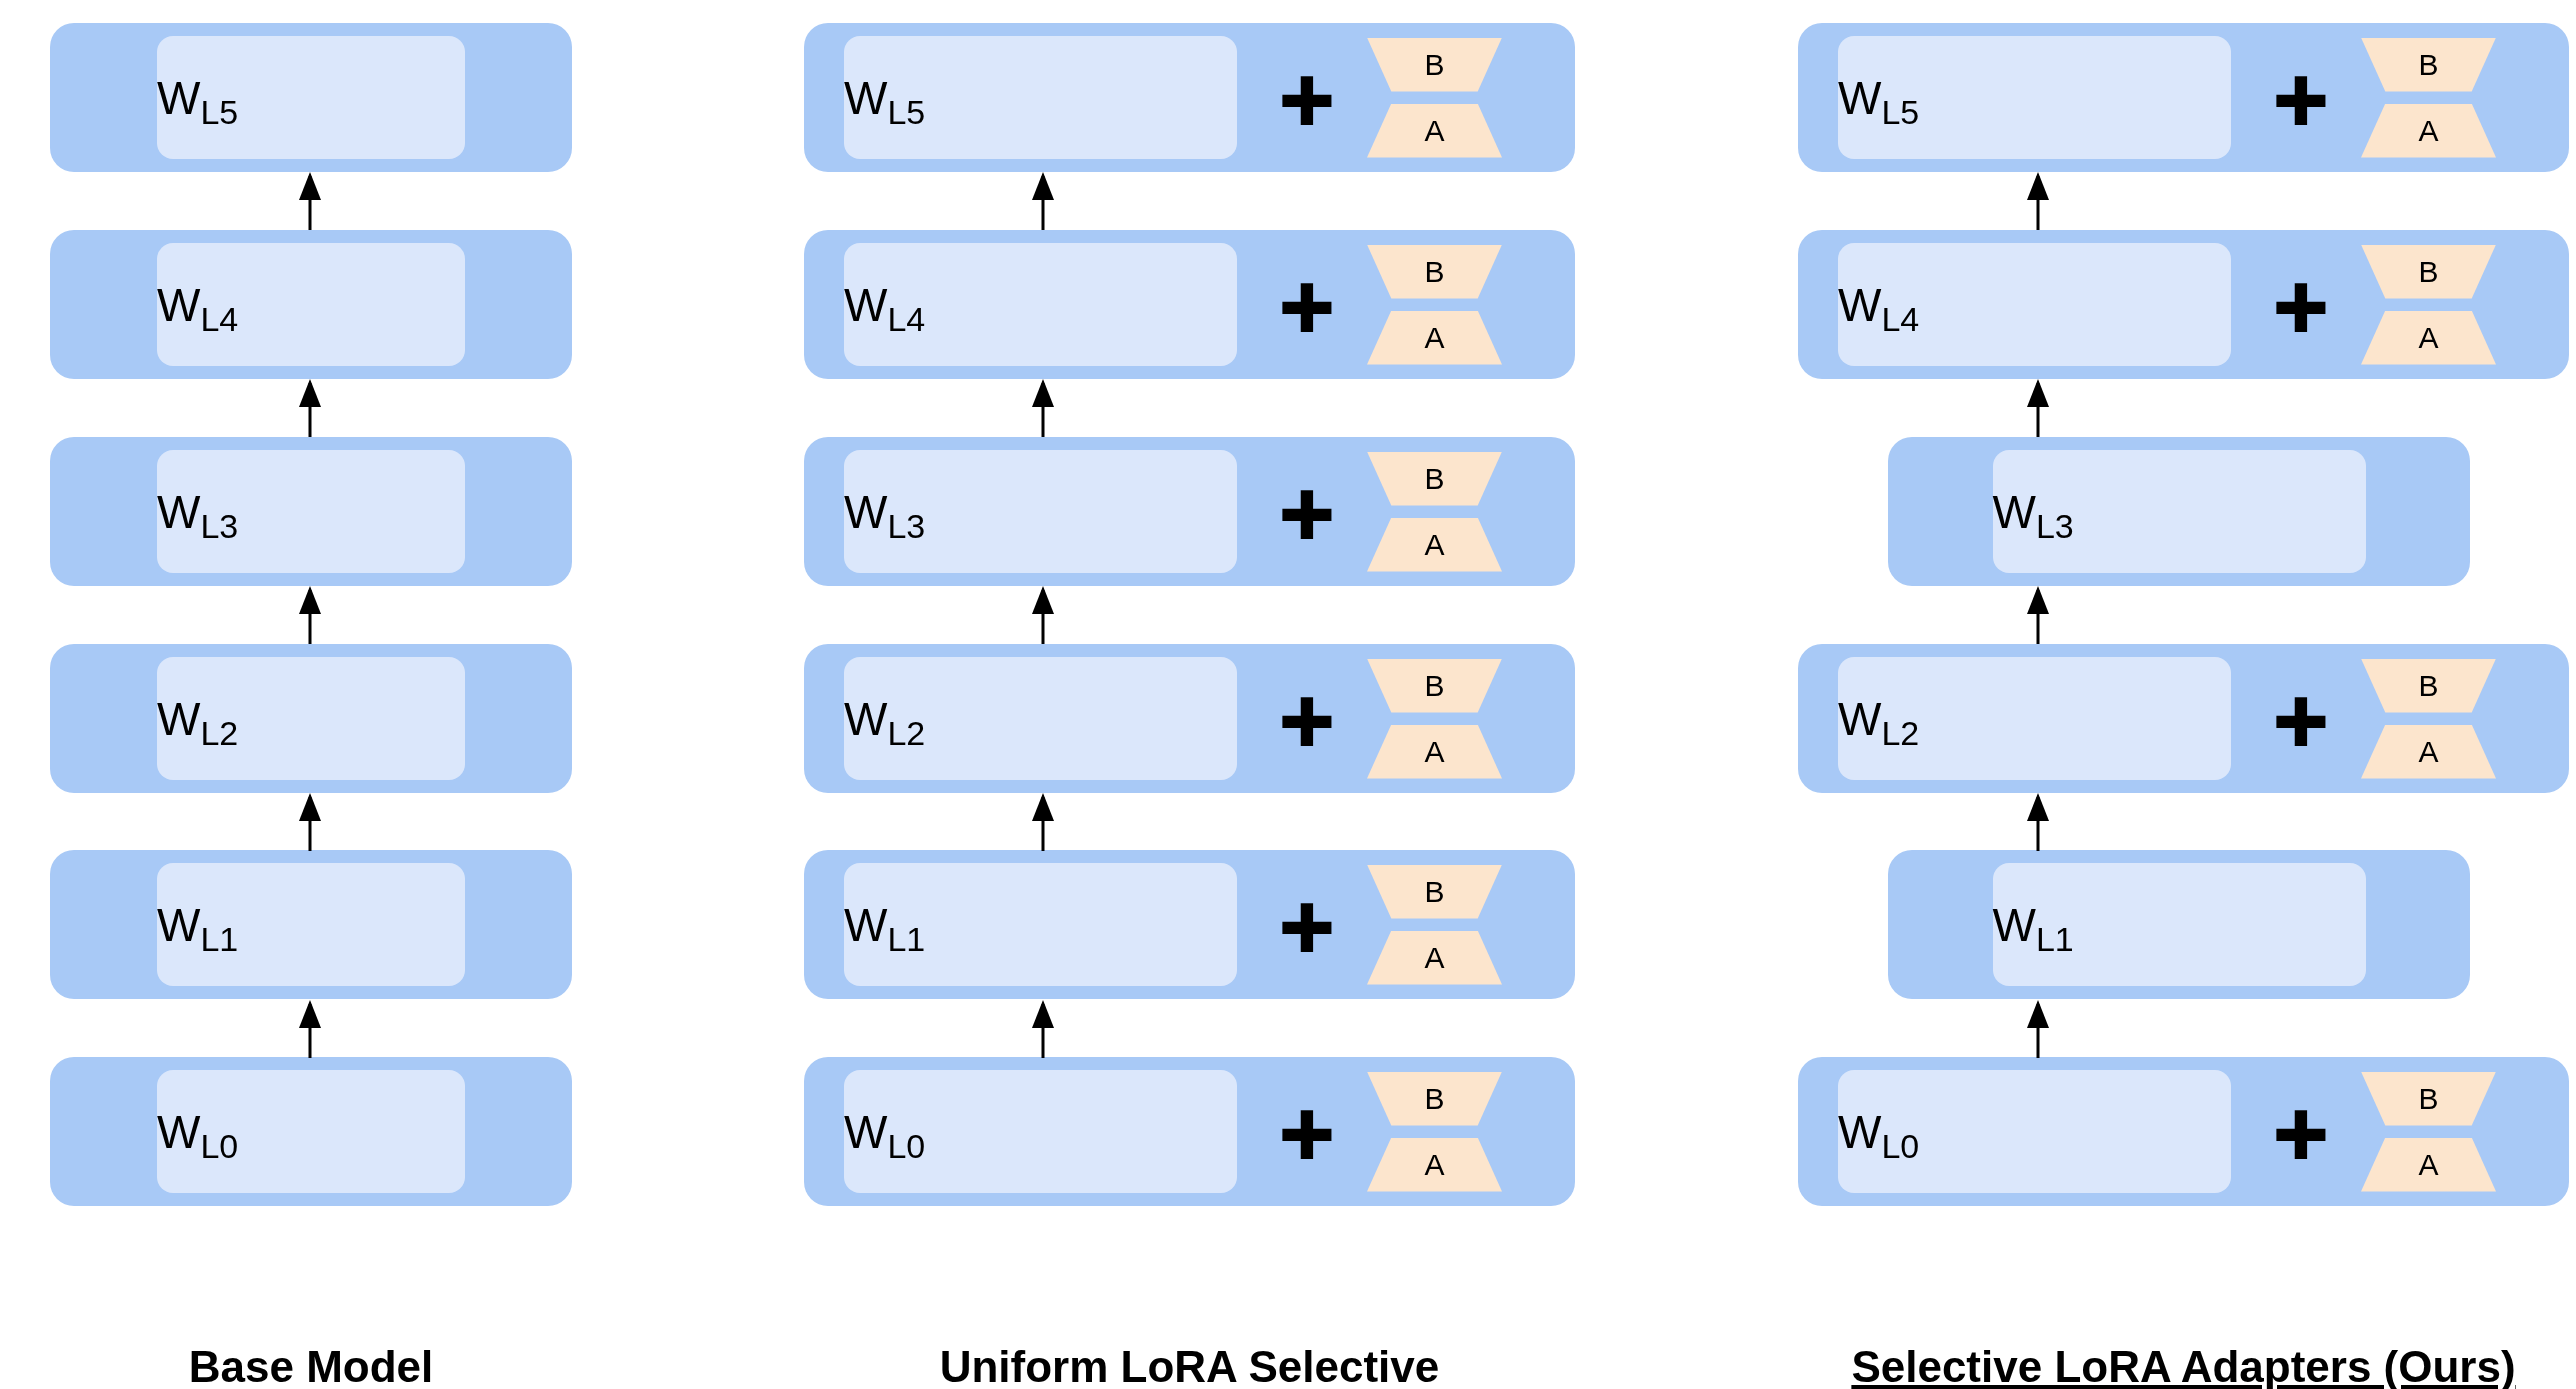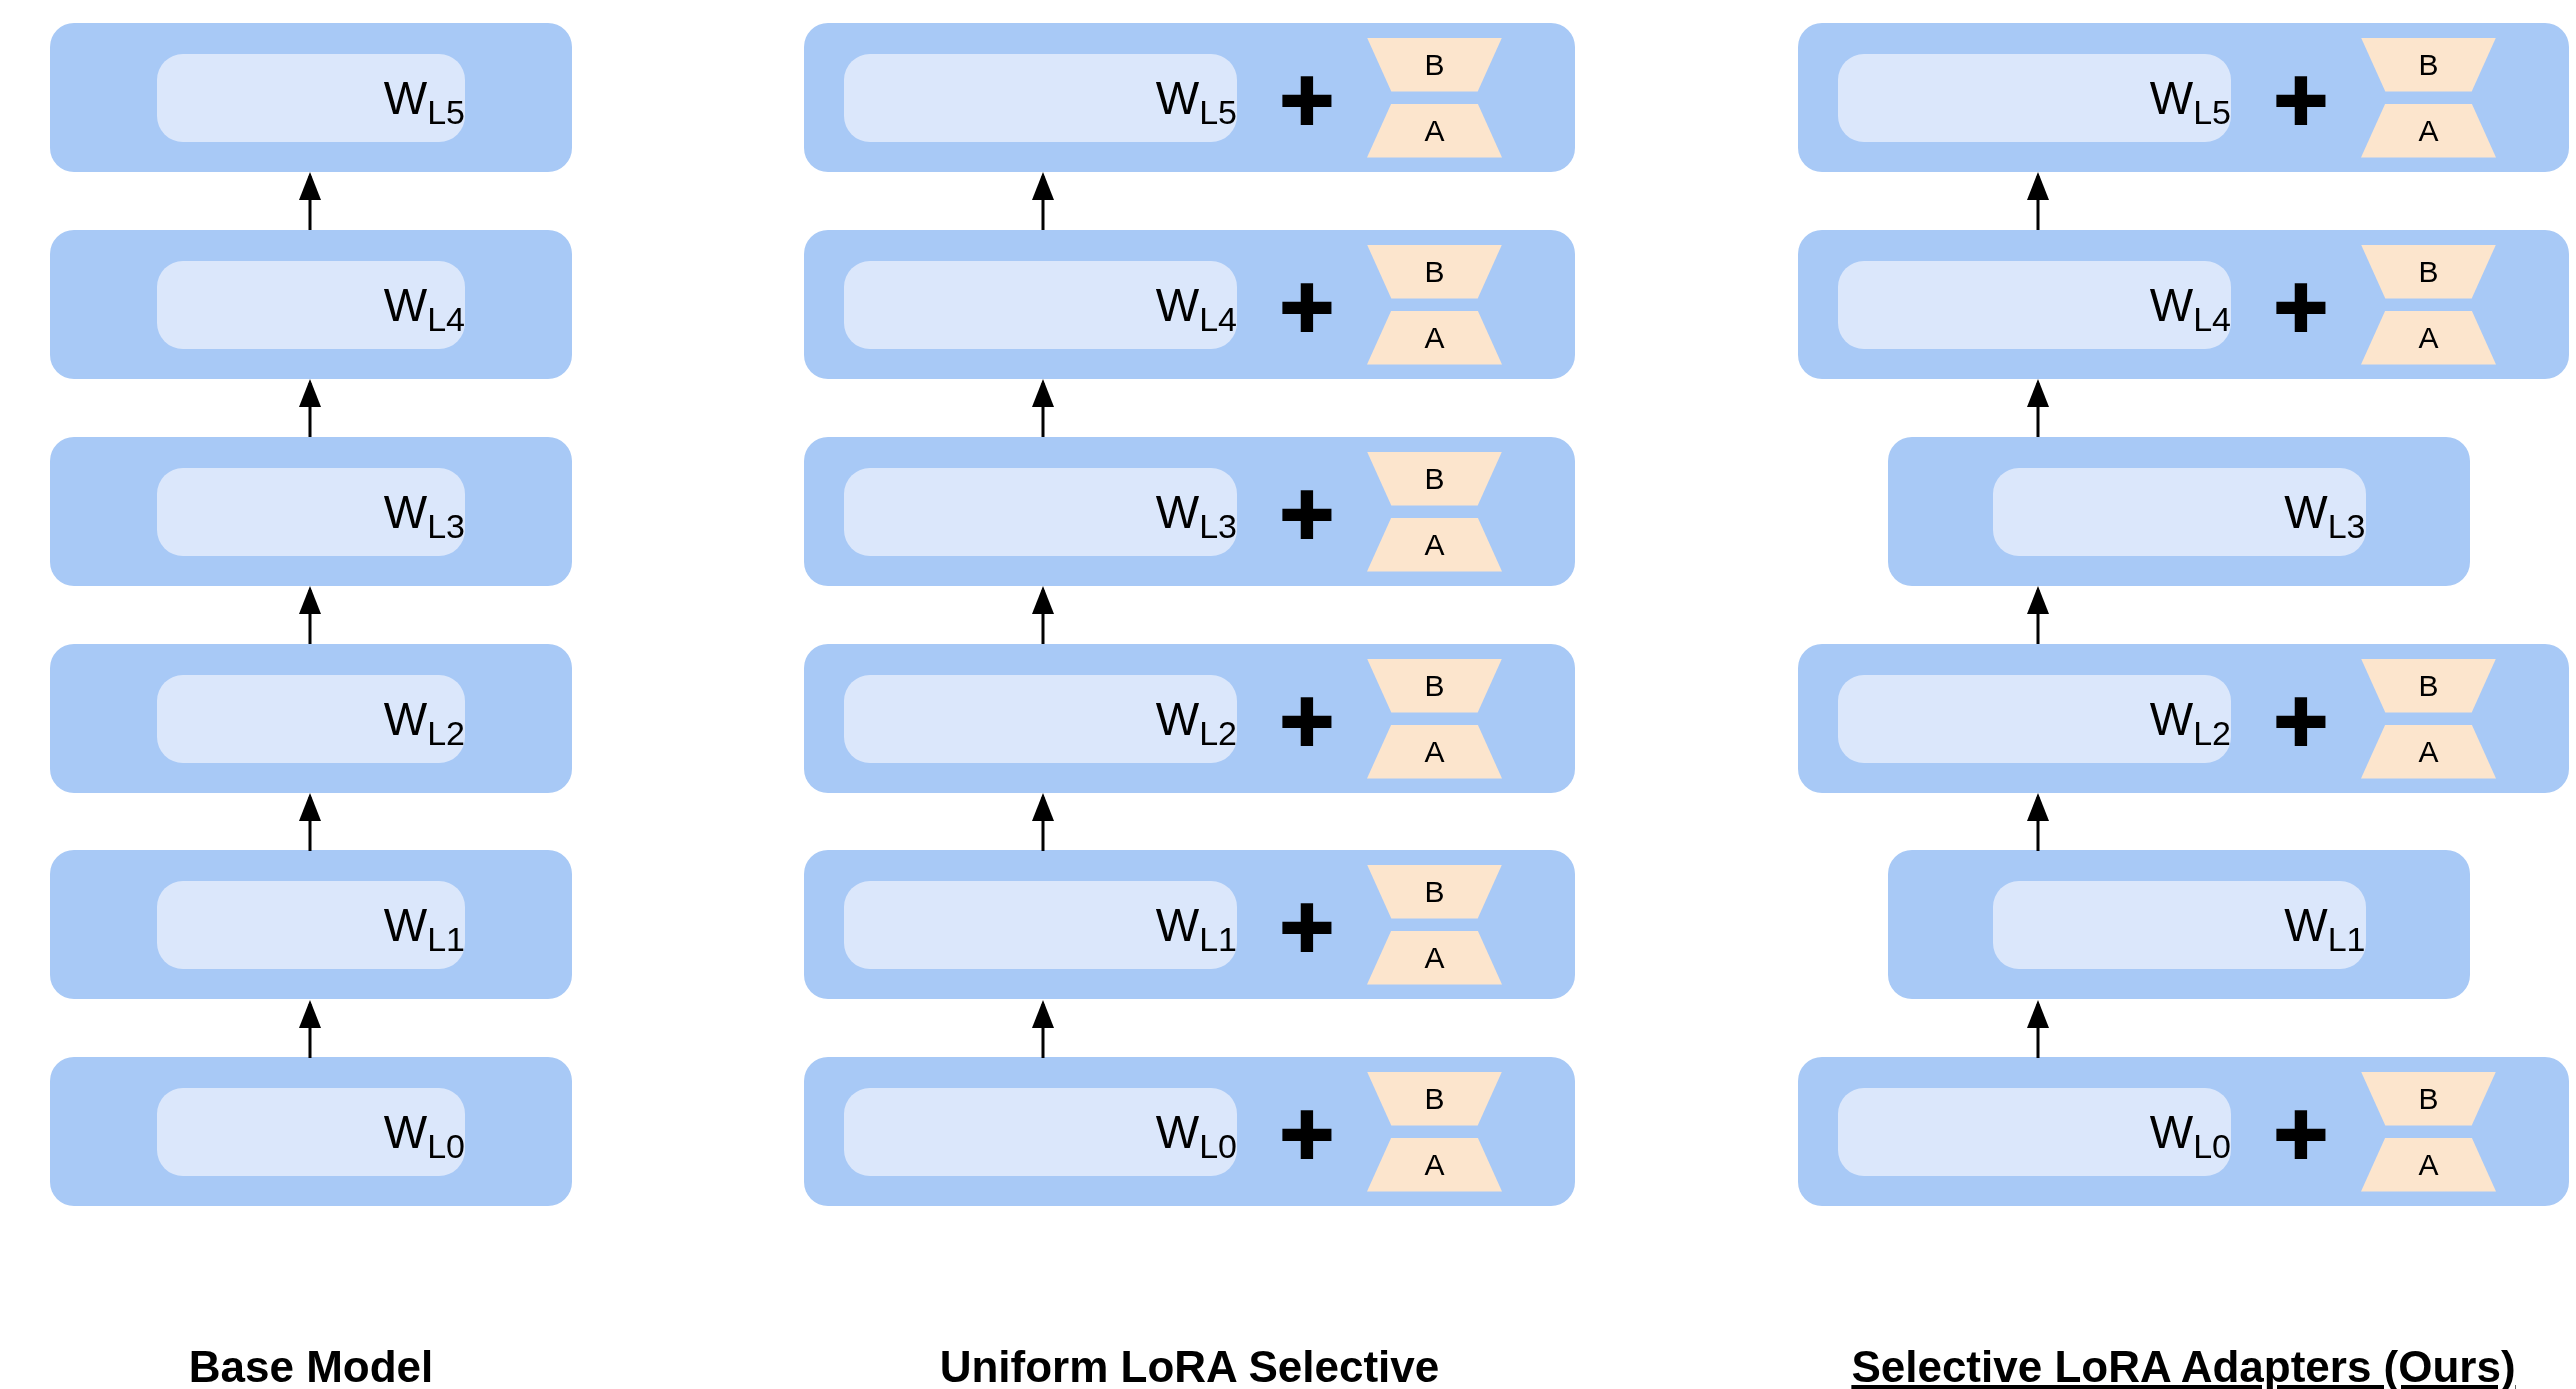--- a/index.html
+++ b/index.html
@@ -24,26 +24,26 @@
     height: 149px;
     background: var(--block);
     border-radius: 24px;
     display: flex;
     align-items: center;
   }
   .block.base  { width: 522px; }
   .block.wide  { width: 771px; padding-left: 40px; }
   .block.narrow{ width: 582px; }
   .inner {
-    height: 88px;
+    height: 123px;
     background: var(--inner);
-    border-radius: 26px;
+    border-radius: 16px;
     display: flex;
     align-items: center;
-    justify-content: flex-end;
+    justify-content: flex-start;
   }
   .base .inner   { width: 308px; margin: 0 auto; }
   .wide .inner   { width: 393px; }
   .narrow .inner { width: 373px; margin: 0 auto; }
   .wl { font-size: 46px; line-height: 1; white-space: nowrap; }
   .wl sub { font-size: 34px; line-height: 0; }
   .plus {
     width: 56px;
     height: 109px;
     margin-left: 42px;

